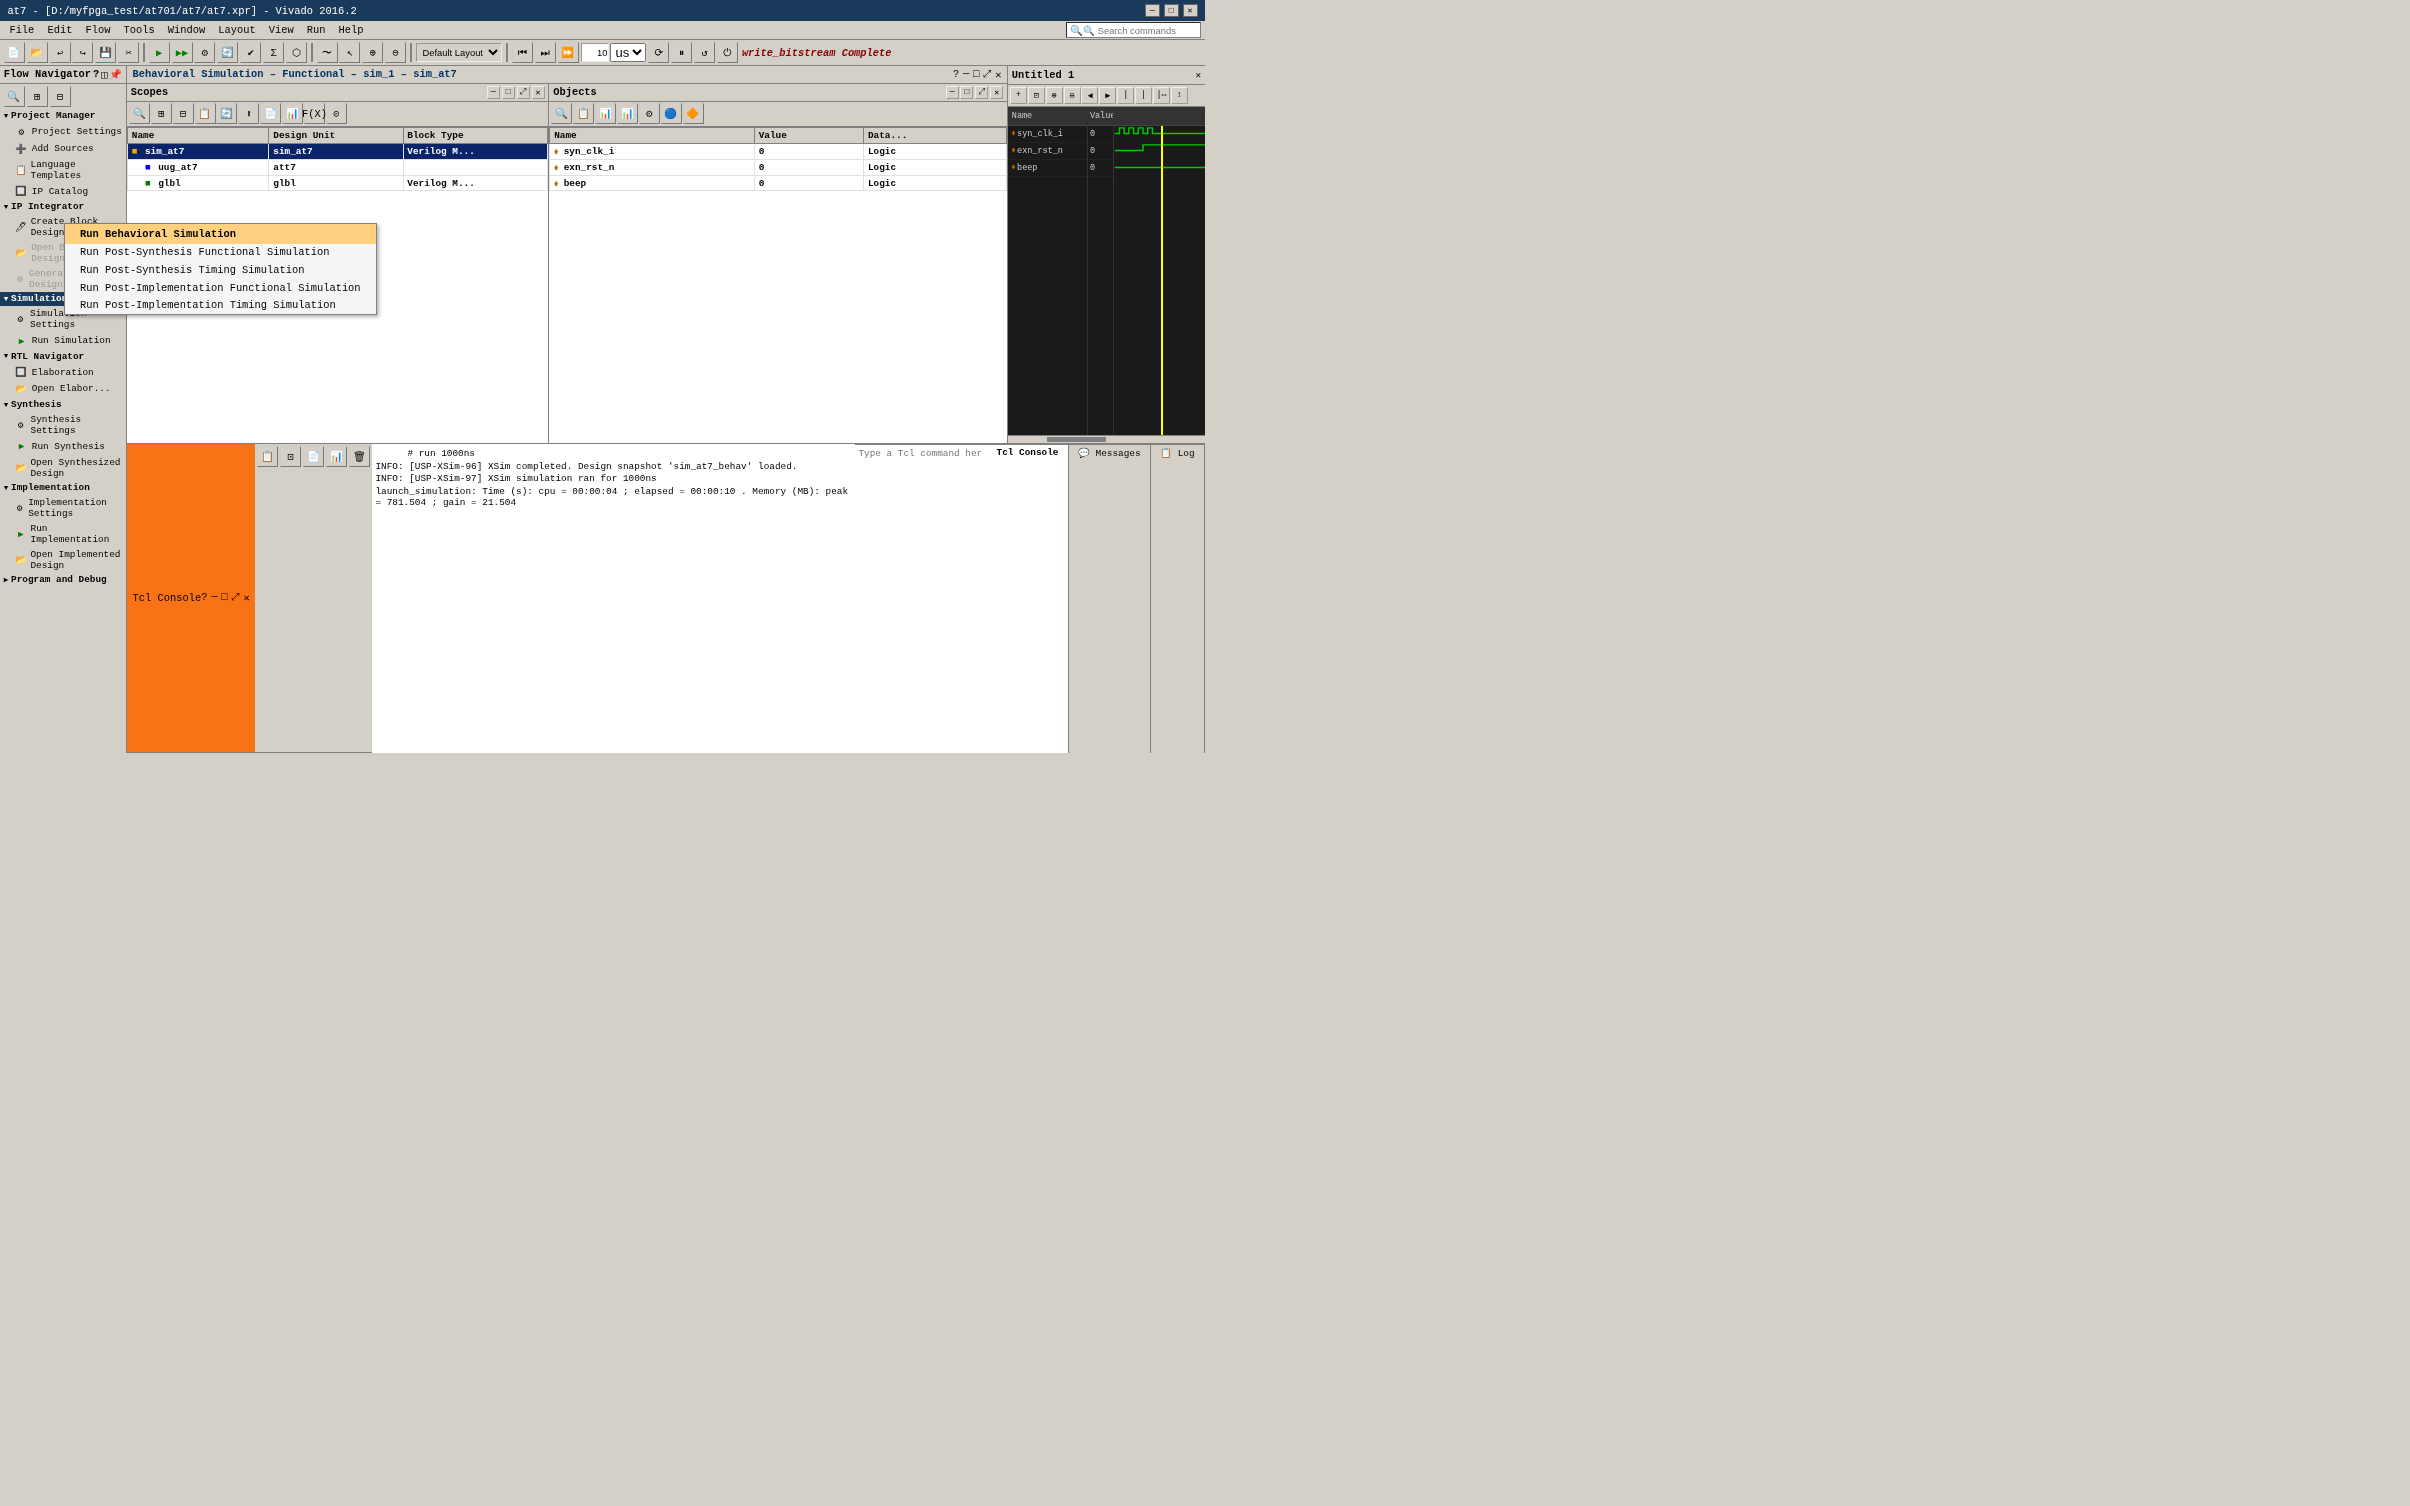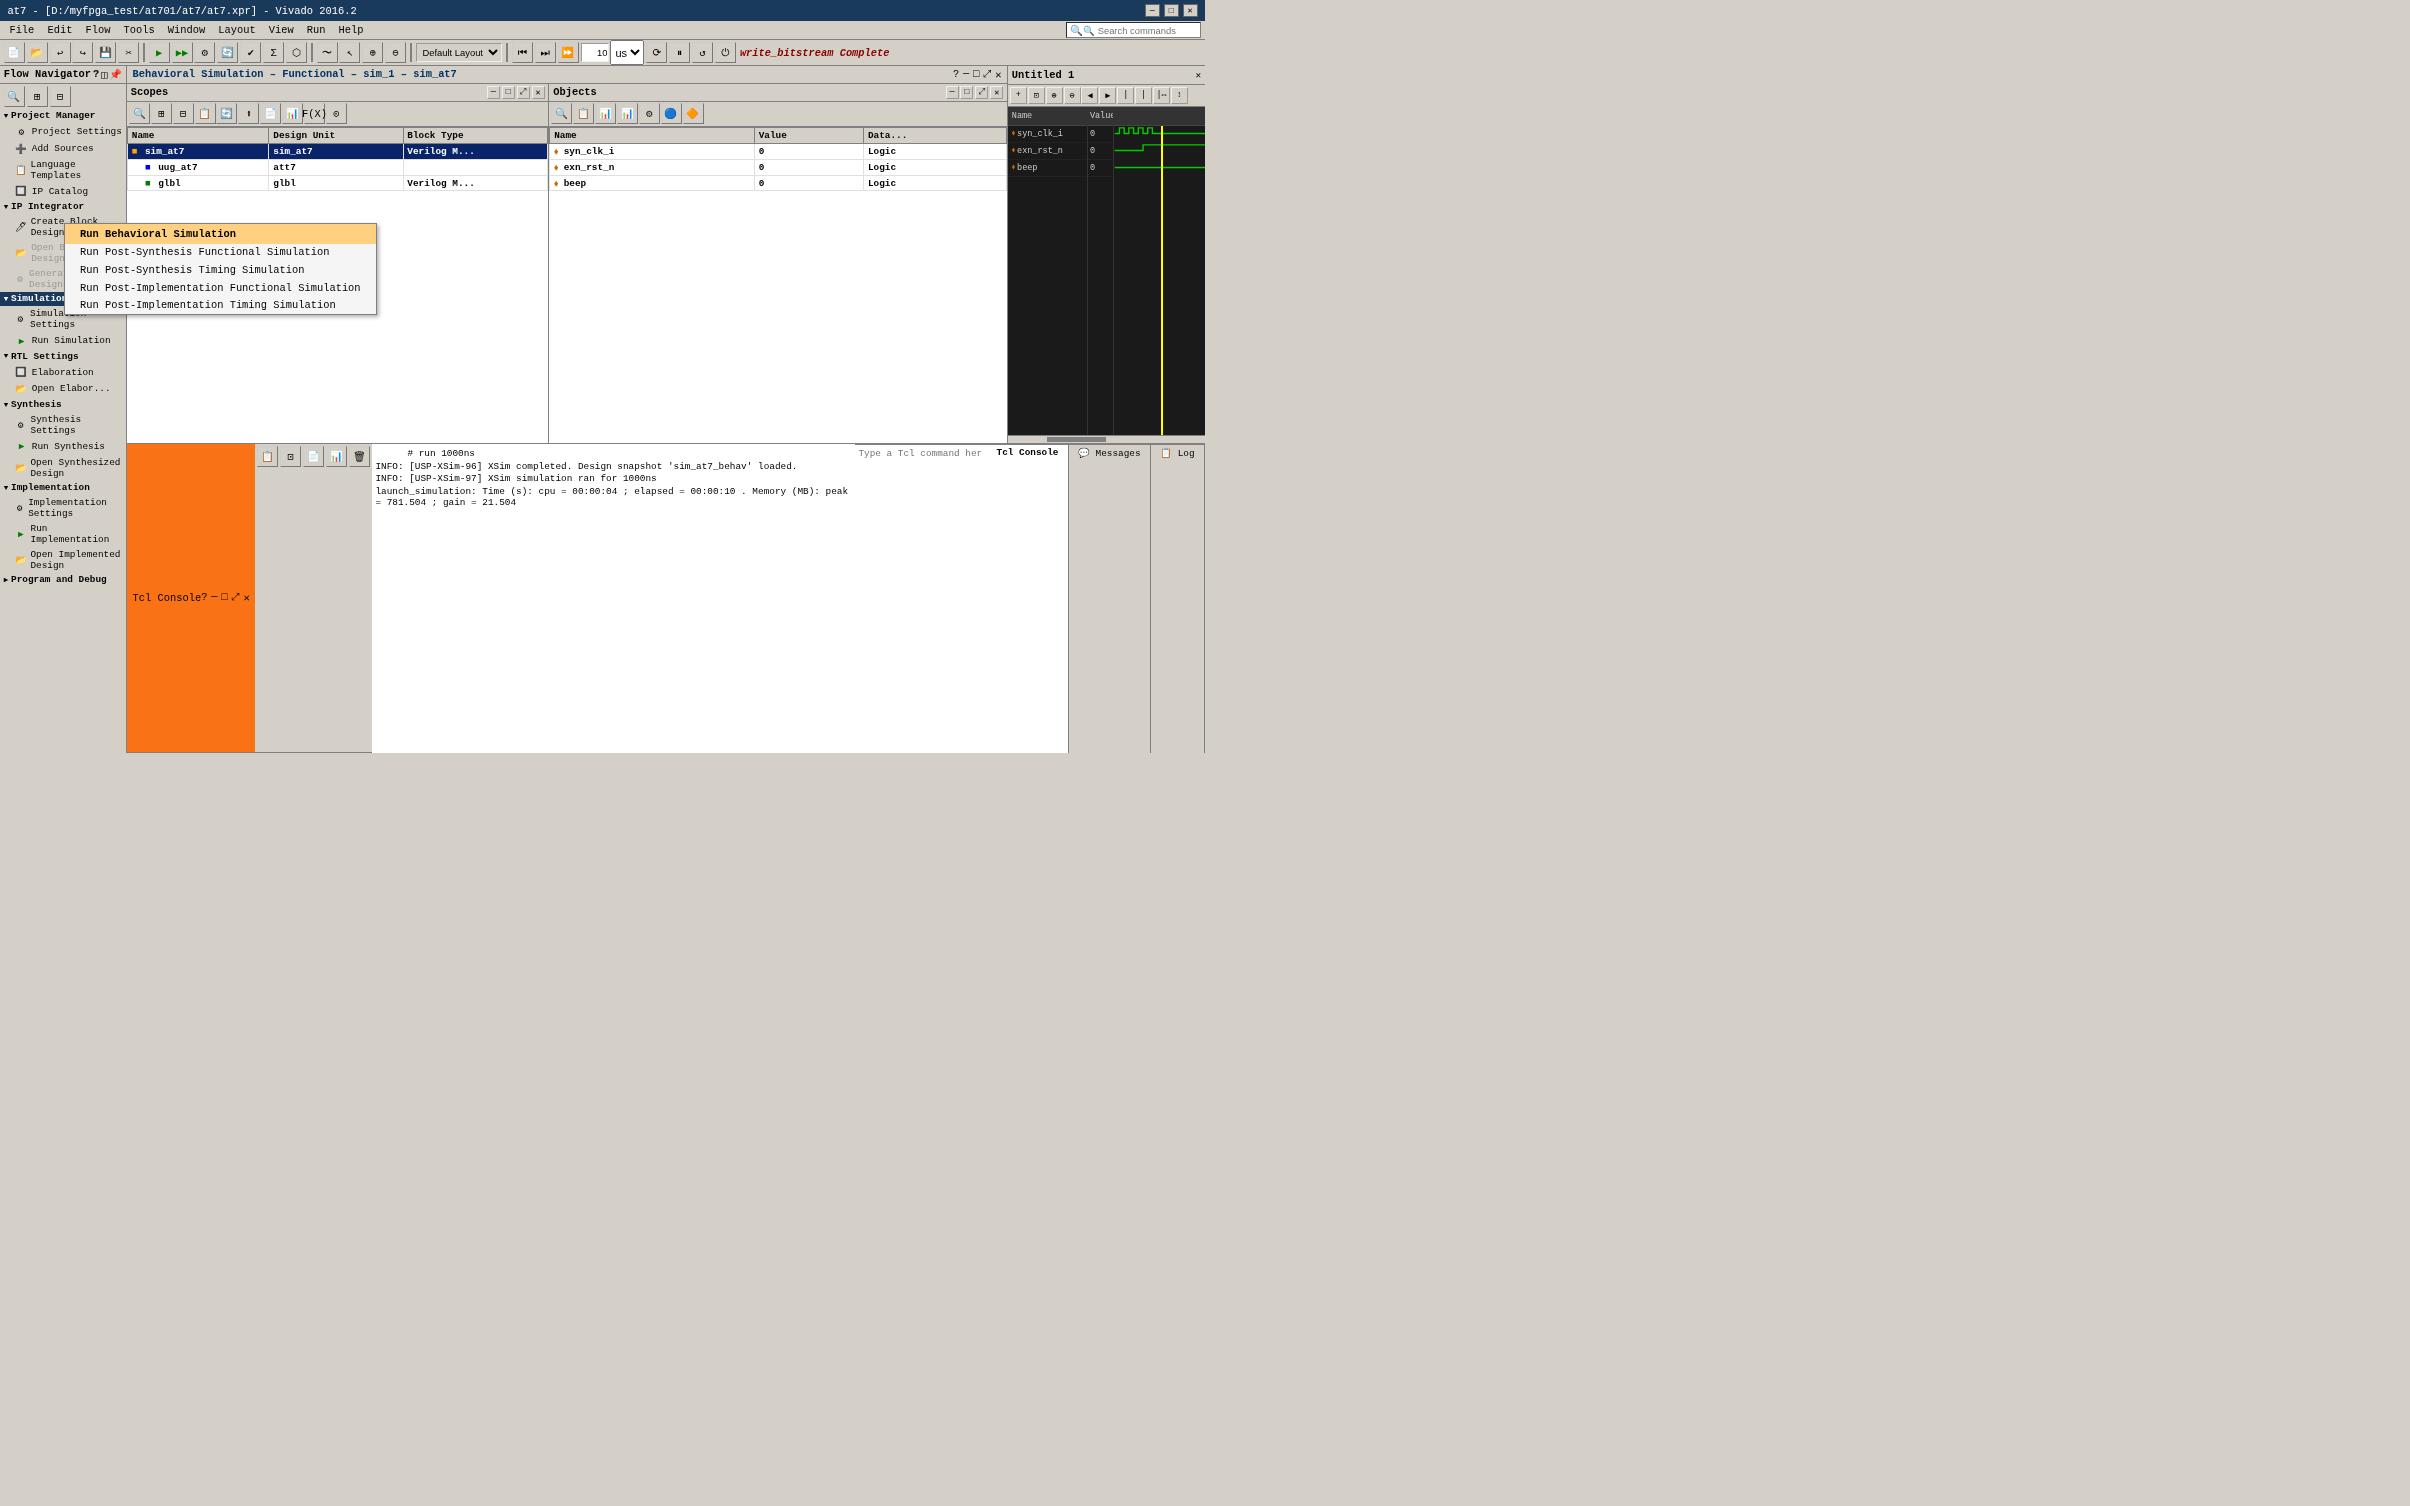--- a/index.html
+++ b/index.html
@@ -166,21 +166,21 @@
   <div class="tool-btn">⊖</div>
   <div class="toolbar-sep"></div>
   <select class="layout-select">
     <option>Default Layout</option>
   </select>
   <div class="toolbar-sep"></div>
   <div class="tool-btn">⏮</div>
   <div class="tool-btn">⏭</div>
   <div class="tool-btn">⏩</div>
   <input type="text" value="10" style="width: 28px; height: 19px; border: 0.9px inset; text-align: right; font-size: 9.4px;">
-  <select style="height:25px;font-size:11px;">
+  <select style="height:19px;font-size:13px;">
     <option>us</option>
     <option>ns</option>
   </select>
   <div class="tool-btn">⟳</div>
   <div class="tool-btn">⏸</div>
   <div class="tool-btn">↺</div>
   <div class="tool-btn">⏻</div>
   <div class="toolbar-right" style="margin-left:2px;font-style:italic;">write_bitstream Complete</div>
 </div>
 
@@ -251,21 +251,21 @@
           <span>Simulation Settings</span>
         </div>
         <div class="nav-item">
           <span class="nav-icon" style="color:green;">▶</span>
           <span>Run Simulation</span>
         </div>
       </div>
 
       <div class="nav-section">
         <div class="nav-section-header tri-down">
-          <span style="font-size:9.4px;font-weight:bold;">RTL Settings</span>
+          <span style="font-size:9.4px;font-weight:bold;">RTL Navigator</span>
         </div>
         <div class="nav-item">
           <span class="nav-icon">🔲</span>
           <span>Elaboration</span>
         </div>
         <div class="nav-item">
           <span class="nav-icon">📂</span>
           <span>Open Elabor...</span>
         </div>
       </div>

